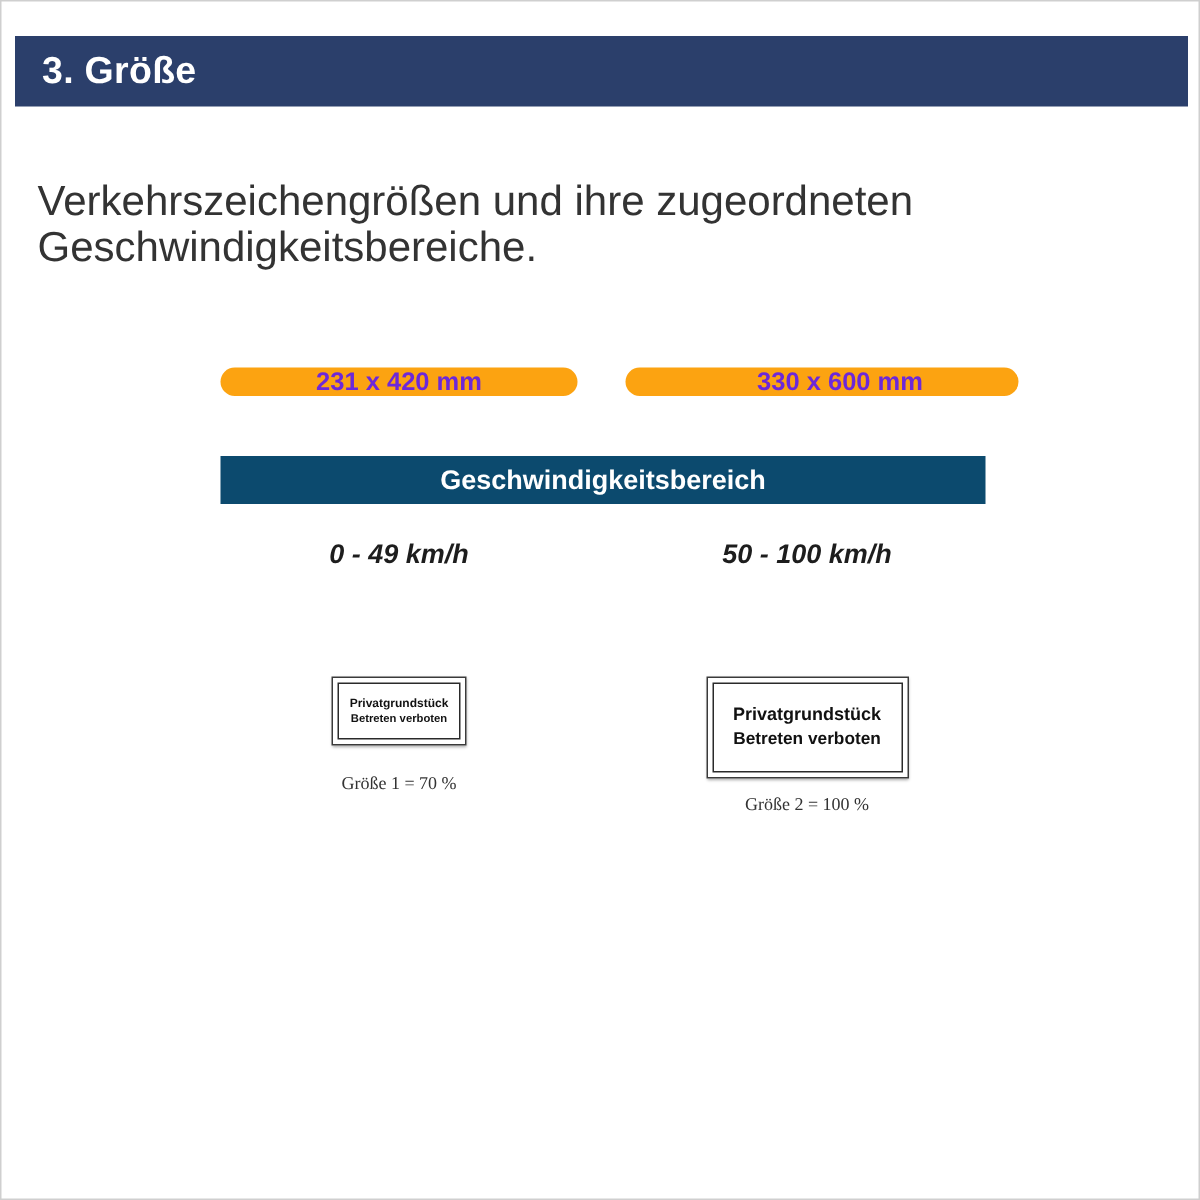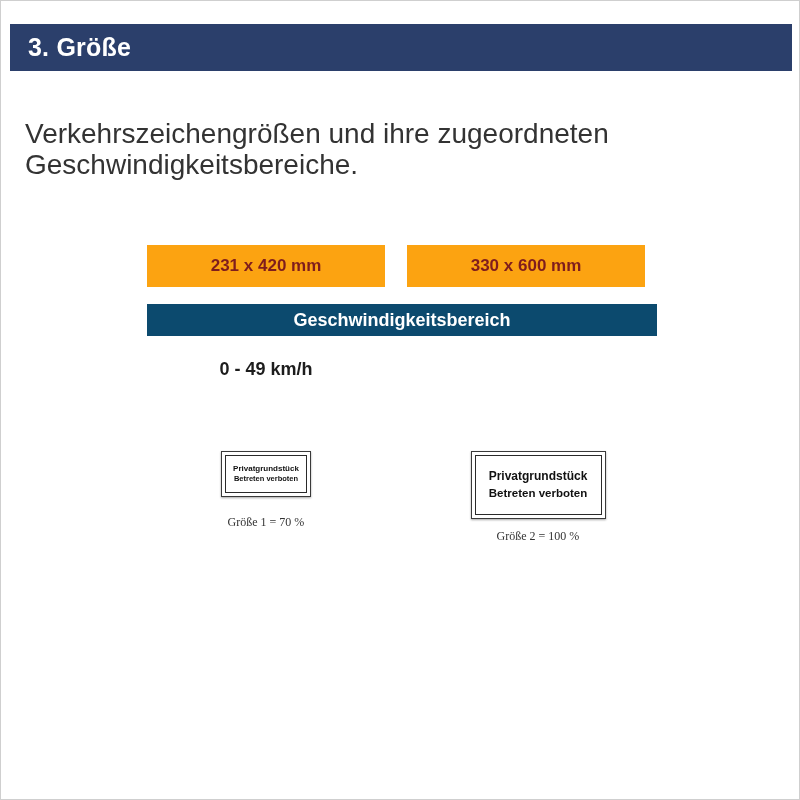--- a/index.html
+++ b/index.html
@@ -53,31 +53,32 @@
   .size-row {
     position: absolute;
     top: 244px;
     left: 146px;
     width: 510px;
     height: 34px;
   }
   .size-chip {
     position: absolute;
     top: 0;
-    height: 42px;
+    height: 19px;
     background: #fca311;
-    color: #7f1d1d;
+    color: #6d28d9;
     font-size: 17px;
     font-weight: bold;
     display: flex;
     align-items: center;
     justify-content: center;
+    border-radius: 17px;
   }
   .size-chip.col1 { left: 0px;   width: 238px; }
-  .size-chip.col2 { left: 260px; width: 238px; }
+  .size-chip.col2 { left: 270px; width: 238px; padding-left: 24px; }
 
   .speed-header {
     position: absolute;
     top: 303px;
     left: 146px;
     width: 510px;
     height: 32px;
     background: #0c4a6e;
     color: #ffffff;
     font-size: 18px;
@@ -93,20 +94,21 @@
     width: 510px;
     height: 24px;
   }
   .speed-value {
     position: absolute;
     top: 0;
     font-size: 18px;
     font-weight: bold;
     color: #1d1d1d;
     text-align: center;
+    font-style: italic;
   }
   .speed-value.col1 { left: 0px;   width: 238px; }
   .speed-value.col2 { left: 272px; width: 238px; }
 
   
   .signs {
     position: absolute;
     top: 450px;
     left: 146px;
     width: 510px;
@@ -182,20 +184,21 @@
 
   <div class="size-row">
     <div class="size-chip col1">231 x 420 mm</div>
     <div class="size-chip col2">330 x 600 mm</div>
   </div>
 
   <div class="speed-header">Geschwindigkeitsbereich</div>
 
   <div class="speed-values">
     <div class="speed-value col1">0 - 49 km/h</div>
+    <div class="speed-value col2">50 - 100 km/h</div>
   </div>
 
   <div class="signs">
 
     <div class="sign-cell col1">
       <div class="sign-plate sign-small">
         <div class="inner-frame"></div>
         <div class="sign-line l1">Privatgrundstück</div>
         <div class="sign-line l2">Betreten verboten</div>
       </div>

